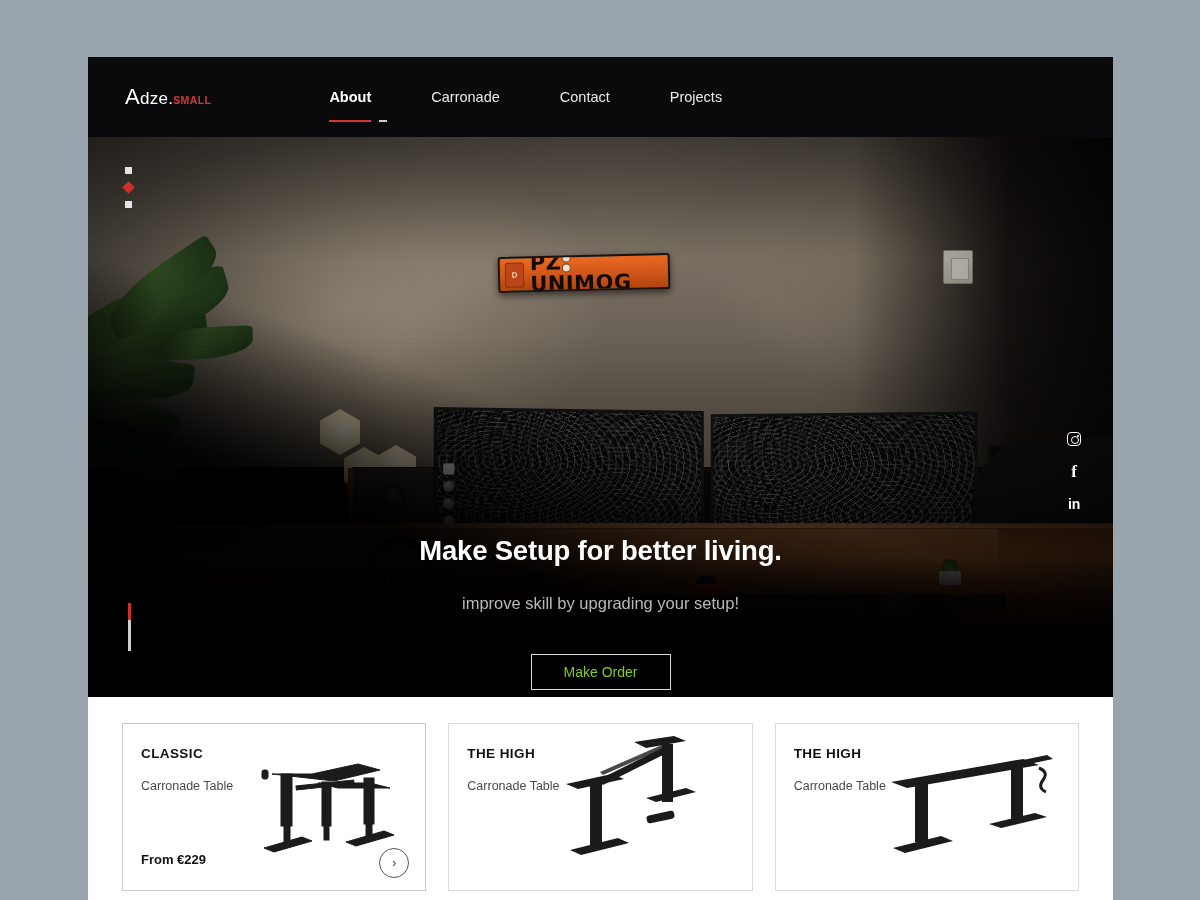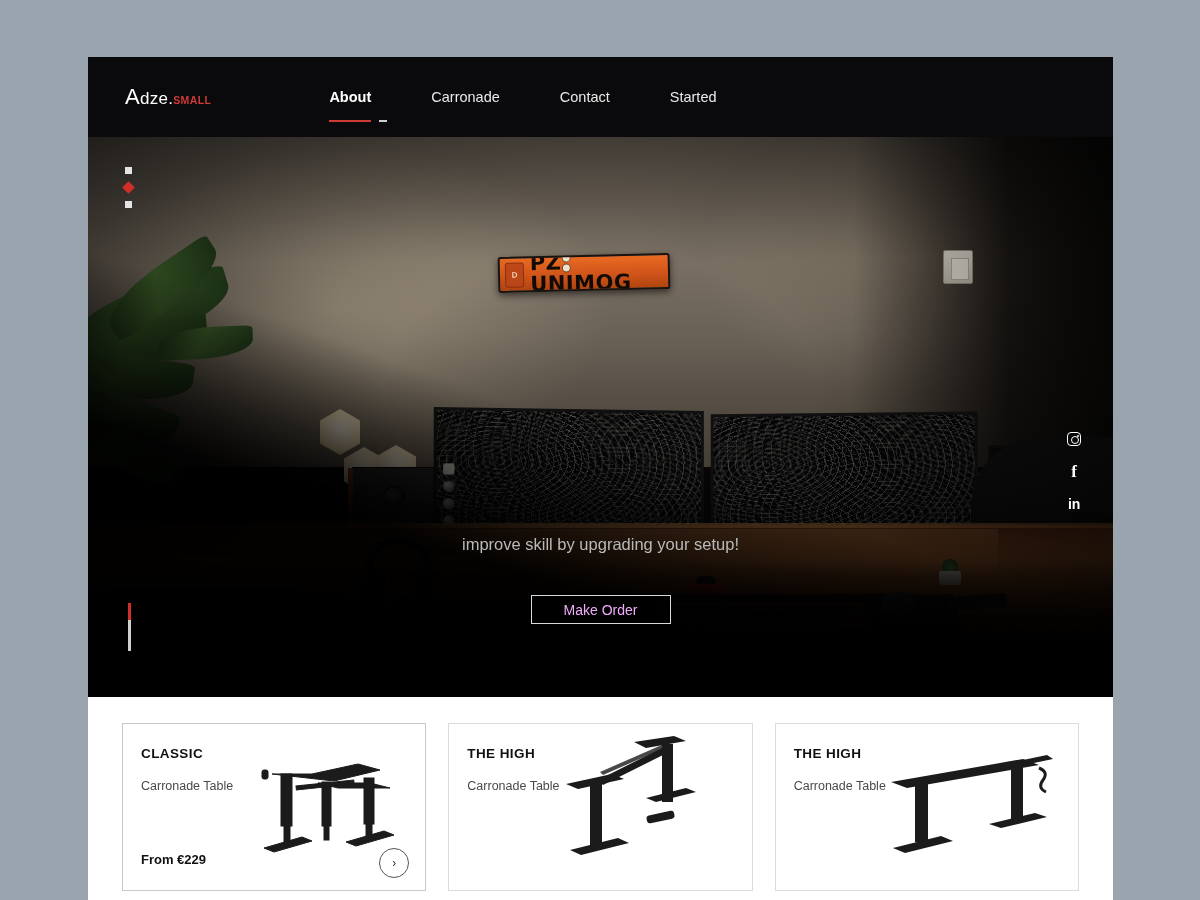--- a/index.html
+++ b/index.html
@@ -278,25 +278,25 @@
   .soc-fb { font-family:"Liberation Serif", serif; font-weight:700; font-size:17px; }
   .soc-li { font-weight:700; font-size:14px; letter-spacing:-.3px; }
 
   
   .vbar { position:absolute; left: 40px; bottom: 46px; width: 3px; height: 48px; background:#cfcfcf; }
   .vbar-fill { position:absolute; left:0; top:0; width:3px; height:17px; background:#cf2f2a; }
 
   
   .hero-copy { position:absolute; left:0; right:0; top: 398px; text-align:center; }
   .hero-h1 { color:#fff; font-size: 27.5px; font-weight: 700; letter-spacing: -.2px; }
-  .hero-sub { color:#b9b9b9; font-size: 16.5px; margin-top: 0; font-weight: 400; }
+  .hero-sub { color:#b9b9b9; font-size: 16.5px; margin-top: 27px; font-weight: 400; }
   .order-btn {
     display:block; margin: 41px auto 0;
-    width: 140px; height: 29px;
-    background: rgba(0,0,0,.25); color:#f0abfc;
+    width: 140px; height: 36px;
+    background: rgba(0,0,0,.25); color:#84cc16;
     border: 1.5px solid #d9d9d9; font-size: 14px;
     cursor:pointer; font-family: inherit;
   }
 
   
   .cards { display:flex; gap: 22px; padding: 26px 34px 0 34px; background:#fff; }
   .card {
     flex: 1; height: 168px; border: 1px solid #dcdcdc; background:#fff;
     position: relative; padding: 22px 0 0 18px; cursor:pointer; overflow:hidden;
   }
@@ -335,21 +335,21 @@
         <span class="nav-underline"></span>
         <span class="nav-dash"></span>
       </div>
       <div class="nav-item">
         <span>Carronade</span>
       </div>
       <div class="nav-item">
         <span>Contact</span>
       </div>
       <div class="nav-item">
-        <span>Started</span>
+        <span>Projects</span>
       </div>
     </div>
 
   </nav>
 
   <section class="hero">
 
     <div class="hero-photo">
       <div class="wall"></div>
       <div class="wall-dark-r"></div>
@@ -451,20 +451,21 @@
         </span>
       <span class="soc soc-fb">f</span>
       <span class="soc soc-li">in</span>
     </div>
 
     <div class="vbar">
       <span class="vbar-fill"></span>
     </div>
 
     <div class="hero-copy">
+      <h1 class="hero-h1">Make Setup for better living.</h1>
       <p class="hero-sub">improve skill by upgrading your setup!</p>
       <button class="order-btn">Make Order</button>
     </div>
   </section>
 
   <section class="cards">
 
     <div class="card first">
       <div class="card-title">CLASSIC</div>
       <div class="card-sub">Carronade Table</div>

